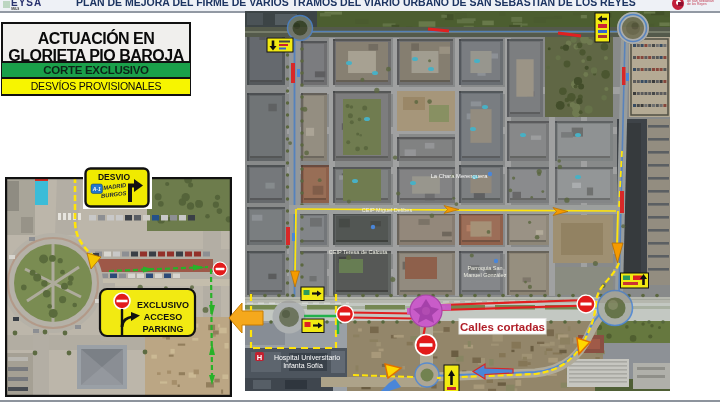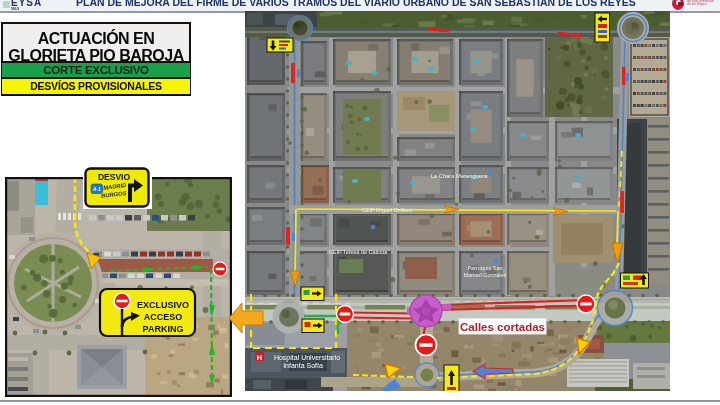--- a/index.html
+++ b/index.html
@@ -31,21 +31,21 @@
 
   <div class="abs" style="left:0;top:0;width:186px;height:37px;background:#f0efed;border:2px solid #111;text-align:center;">
     <div style="font-size:16px;font-weight:bold;color:#0a0a0a;line-height:17px;margin-top:6px;letter-spacing:-0.5px;">ACTUACIÓN EN<br>GLORIETA PIO BAROJA</div>
   </div>
 
   <div class="abs" style="left:0;top:40px;width:188px;height:14px;background:#1aa04a;border:1px solid #111;text-align:center;">
     <div style="font-size:11.5px;font-weight:bold;color:#0d2418;line-height:14px;letter-spacing:-0.3px;">CORTE EXCLUSIVO</div>
   </div>
 
   <div class="abs" style="left:0;top:56px;width:188px;height:15px;background:#f7f500;border:1px solid #111;border-bottom:2px solid #111;text-align:center;">
-    <div style="font-size:10.5px;font-weight:bold;color:#0a0a0a;line-height:15px;letter-spacing:-0.2px;">DESVÍOS PROVISIONALES</div>
+    <div style="font-size:10.5px;font-weight:normal;color:#0a0a0a;line-height:15px;letter-spacing:-0.2px;">DESVÍOS PROVISIONALES</div>
   </div>
 </div>
 
 <svg class="abs" style="left:245px;top:11px;" width="425" height="380" viewBox="0 0 425 380">
 
 <rect x="0" y="0" width="425" height="380" fill="#8d9196"></rect>
 
 <rect x="38" y="0" width="387" height="18" fill="#4f6033"></rect>
 <rect x="211.9" y="8.4" width="17.0" height="3.9" fill="#66774a"></rect>
 <rect x="110.2" y="7.7" width="13.2" height="5.2" fill="#4c5d32"></rect>

